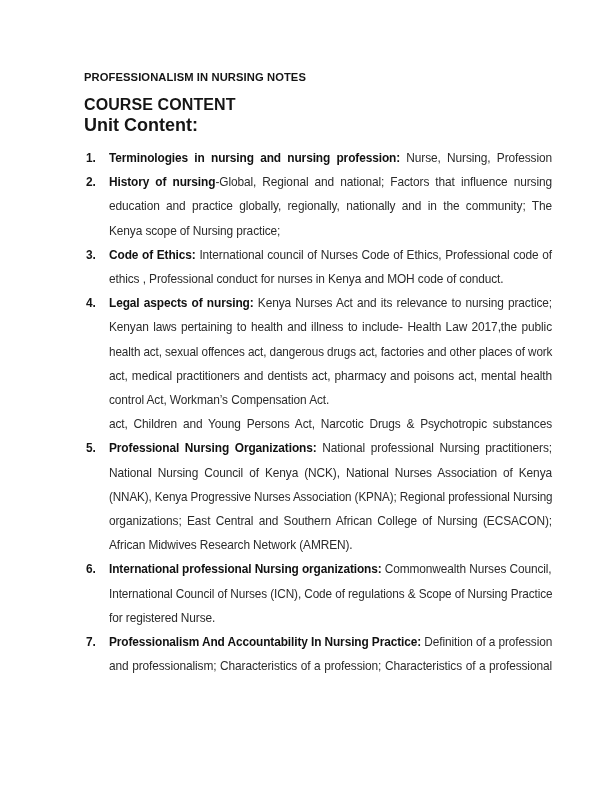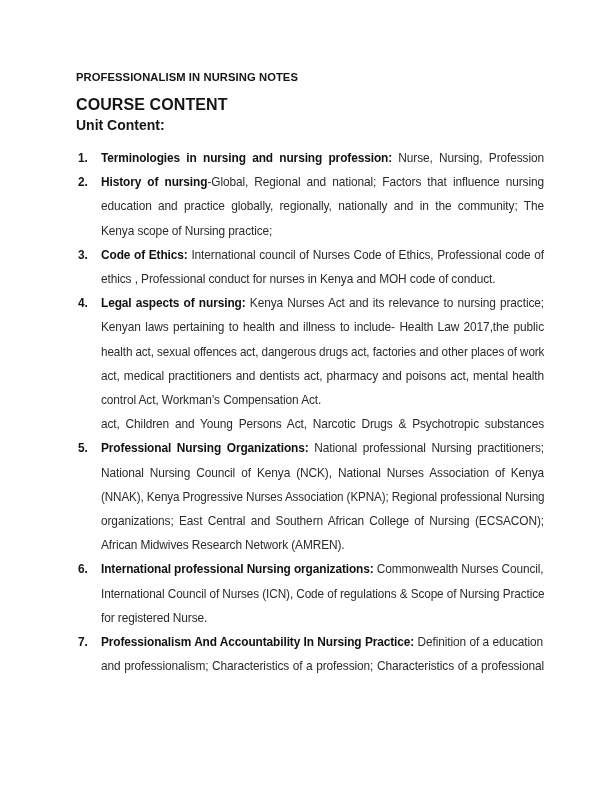--- a/index.html
+++ b/index.html
@@ -4,34 +4,34 @@
 <style>
   html,body{margin:0;padding:0;background:#ffffff;}
   .page{
     position:relative;
     width:612px;height:792px;
     background:#ffffff;
     font-family:"Liberation Sans","DejaVu Sans",sans-serif;
     color:#2b2b2b;
     overflow:hidden;
   }
-  .doc{position:absolute;left:76px;top:69px;width:468px;}
+  .doc{position:absolute;left:84px;top:69px;width:468px;}
   .h-title{
     margin:0;
     font-size:11.2px;line-height:16px;font-weight:700;color:#151515;
     letter-spacing:.1px;
   }
   .h-sub{
     margin:12px 0 0 0;
     font-size:16px;line-height:16px;font-weight:700;color:#151515;
     letter-spacing:.1px;
   }
   .h-unit{
     margin:3px 0 0 0;
-    font-size:14px;line-height:18px;font-weight:700;color:#151515;
+    font-size:18px;line-height:18px;font-weight:700;color:#151515;
   }
   .list{list-style:none;margin:12px 0 0 0;padding:0;}
   .item{position:relative;padding-left:25px;}
   .num{
     position:absolute;left:2px;top:0;
     font-weight:700;font-size:11.9px;line-height:24.2px;color:#151515;
   }
   .txt{font-size:11.9px;line-height:24.2px;letter-spacing:-0.1px;}
   .tl{white-space:nowrap;line-height:24.2px;}
   .tl.fill{text-align:justify;text-align-last:justify;}
@@ -92,19 +92,19 @@
           <span class="num">6.</span>
           <div class="txt">
             <div class="tl fill" style="transform-origin: left center; transform: scaleX(0.997748);"><b>International professional Nursing organizations:</b><span> Commonwealth Nurses Council,</span></div>
             <div class="tl fill" style="transform-origin: left center; transform: scaleX(0.991051);"><span>International Council of Nurses (ICN), Code of regulations &amp; Scope of Nursing Practice</span></div>
             <div class="tl"><span>for registered Nurse.</span></div>
           </div>
         </li>
         <li class="item">
           <span class="num">7.</span>
           <div class="txt">
-            <div class="tl fill" style="transform-origin: left center; transform: scaleX(0.997748);"><b>Professionalism And Accountability In Nursing Practice:</b><span> Definition of a education</span></div>
+            <div class="tl fill" style="transform-origin: left center; transform: scaleX(0.997748);"><b>Professionalism And Accountability In Nursing Practice:</b><span> Definition of a profession</span></div>
             <div class="tl fill"><span>and professionalism; Characteristics of a profession; Characteristics of a professional</span></div>
           </div>
         </li>
       </ol>
   </div>
 </div>
 
 </body></html>

